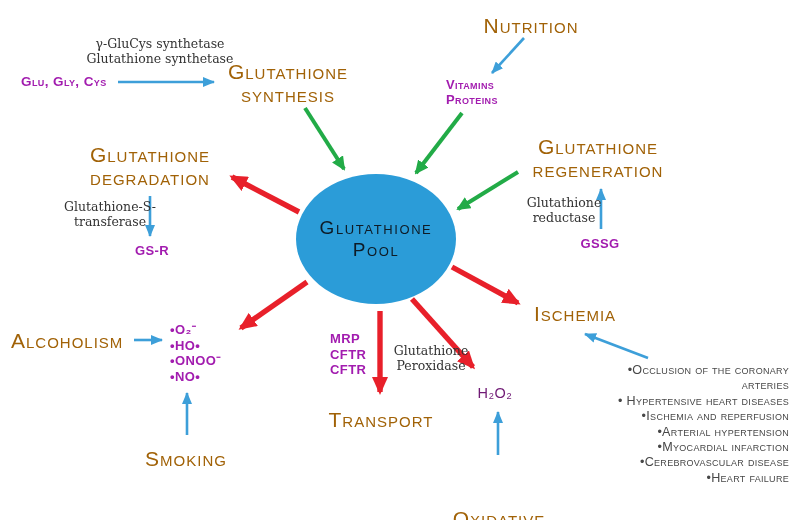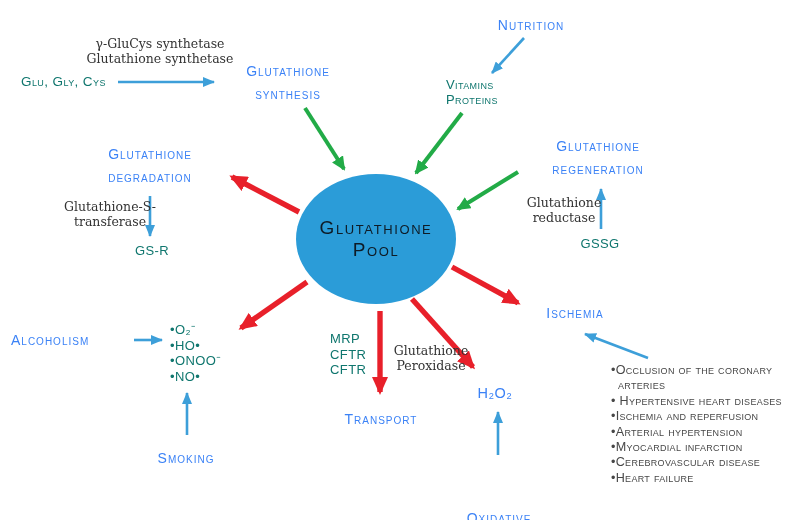--- a/index.html
+++ b/index.html
@@ -4,50 +4,50 @@
 <style>
   html,body{margin:0;padding:0;}
   body{
     width:800px;height:520px;position:relative;background:#ffffff;
     font-family:"Liberation Sans", sans-serif;overflow:hidden;
   }
   .abs{position:absolute;}
   .ctr{transform:translateX(-50%);text-align:center;}
   
   .big{
-    font-variant:small-caps;font-size:14px;line-height:23px;
-    letter-spacing:1px;color:#3b82f6;white-space:nowrap;
+    font-variant:small-caps;font-size:21px;line-height:23px;
+    letter-spacing:1px;color:#a16207;white-space:nowrap;
   }
   
   .mid{
     font-variant:small-caps;font-size:13px;line-height:15px;
-    letter-spacing:.4px;color:#0f766e;white-space:nowrap;
+    letter-spacing:.4px;color:#a21caf;white-space:nowrap;font-weight:bold;
   }
   
   .enzyme{
     font-family:"DejaVu Serif", serif;font-size:12.5px;line-height:14.5px;
     color:#333333;white-space:nowrap;text-align:center;
   }
   #pool{
     left:296px;top:174px;width:160px;height:130px;border-radius:50%;
     background:#2b9cd8;display:flex;flex-direction:column;
     align-items:center;justify-content:center;
   }
   #pool .pool-line{
     font-variant:small-caps;font-size:19px;line-height:22px;
     letter-spacing:1.6px;color:#0e1b26;
   }
   #arrows{left:0;top:0;pointer-events:none;}
   .disease-list{
     font-variant:small-caps;font-size:12.6px;line-height:15.4px;
-    letter-spacing:.3px;color:#474747;width:178px;
+    letter-spacing:.3px;color:#474747;width:178px;text-align:right;
   }
   .disease-list .item{padding-left:7px;text-indent:-7px;}
   .radicals div, .transporters div{white-space:nowrap;}
-  .h2o2{font-size:14.5px;color:#3b82f6;letter-spacing:.5px;white-space:nowrap;}
+  .h2o2{font-size:14.5px;color:#701a75;letter-spacing:.5px;white-space:nowrap;}
 </style>
 </head>
 <body>
 
 <div id="pool" class="abs">
   <div class="pool-line">Glutathione</div>
   <div class="pool-line">Pool</div>
 </div>
 
 <svg id="arrows" class="abs" width="800" height="520" viewBox="0 0 800 520">

